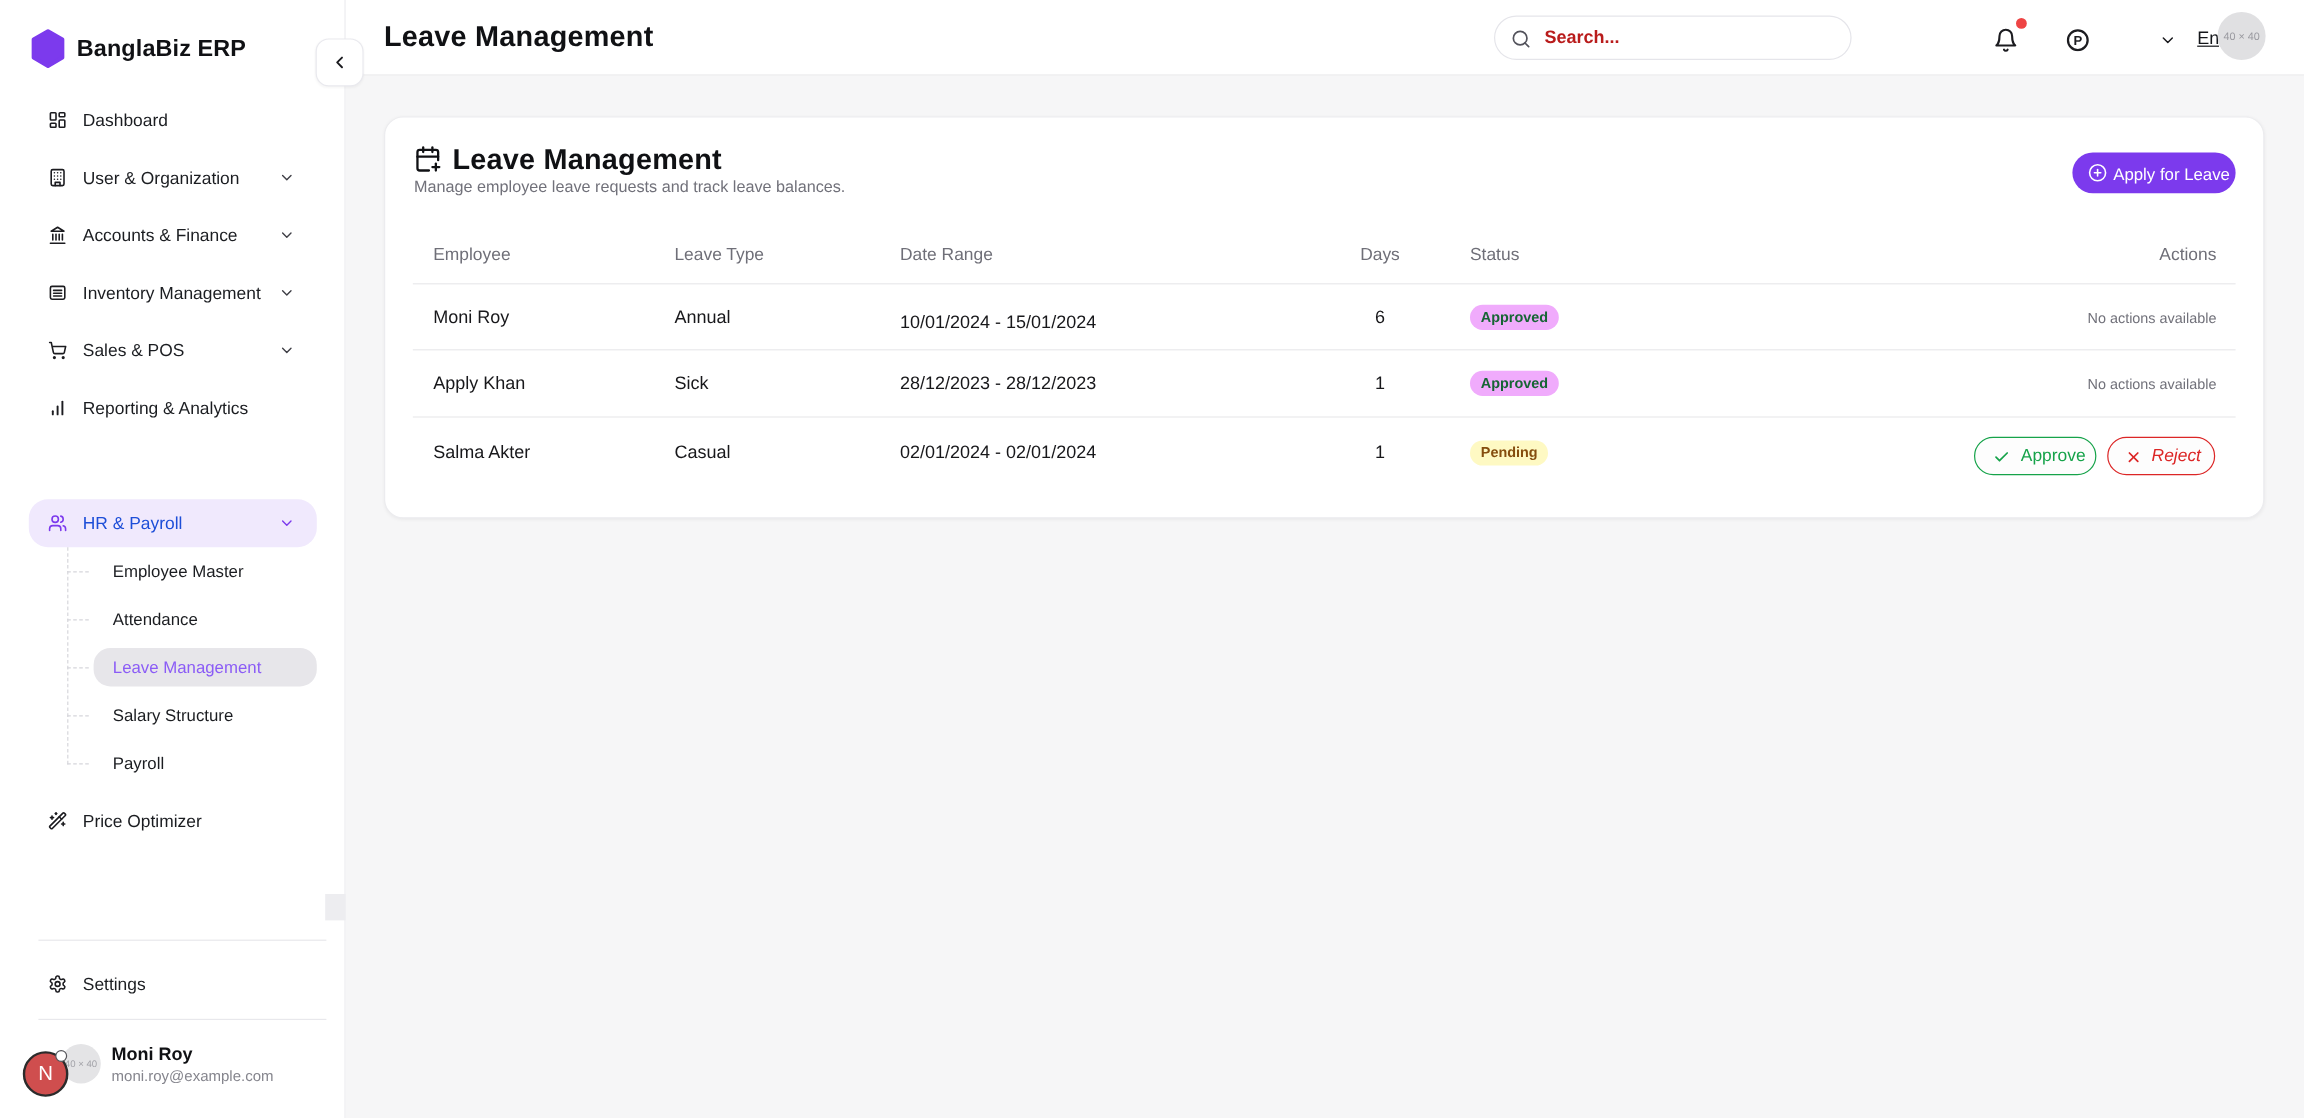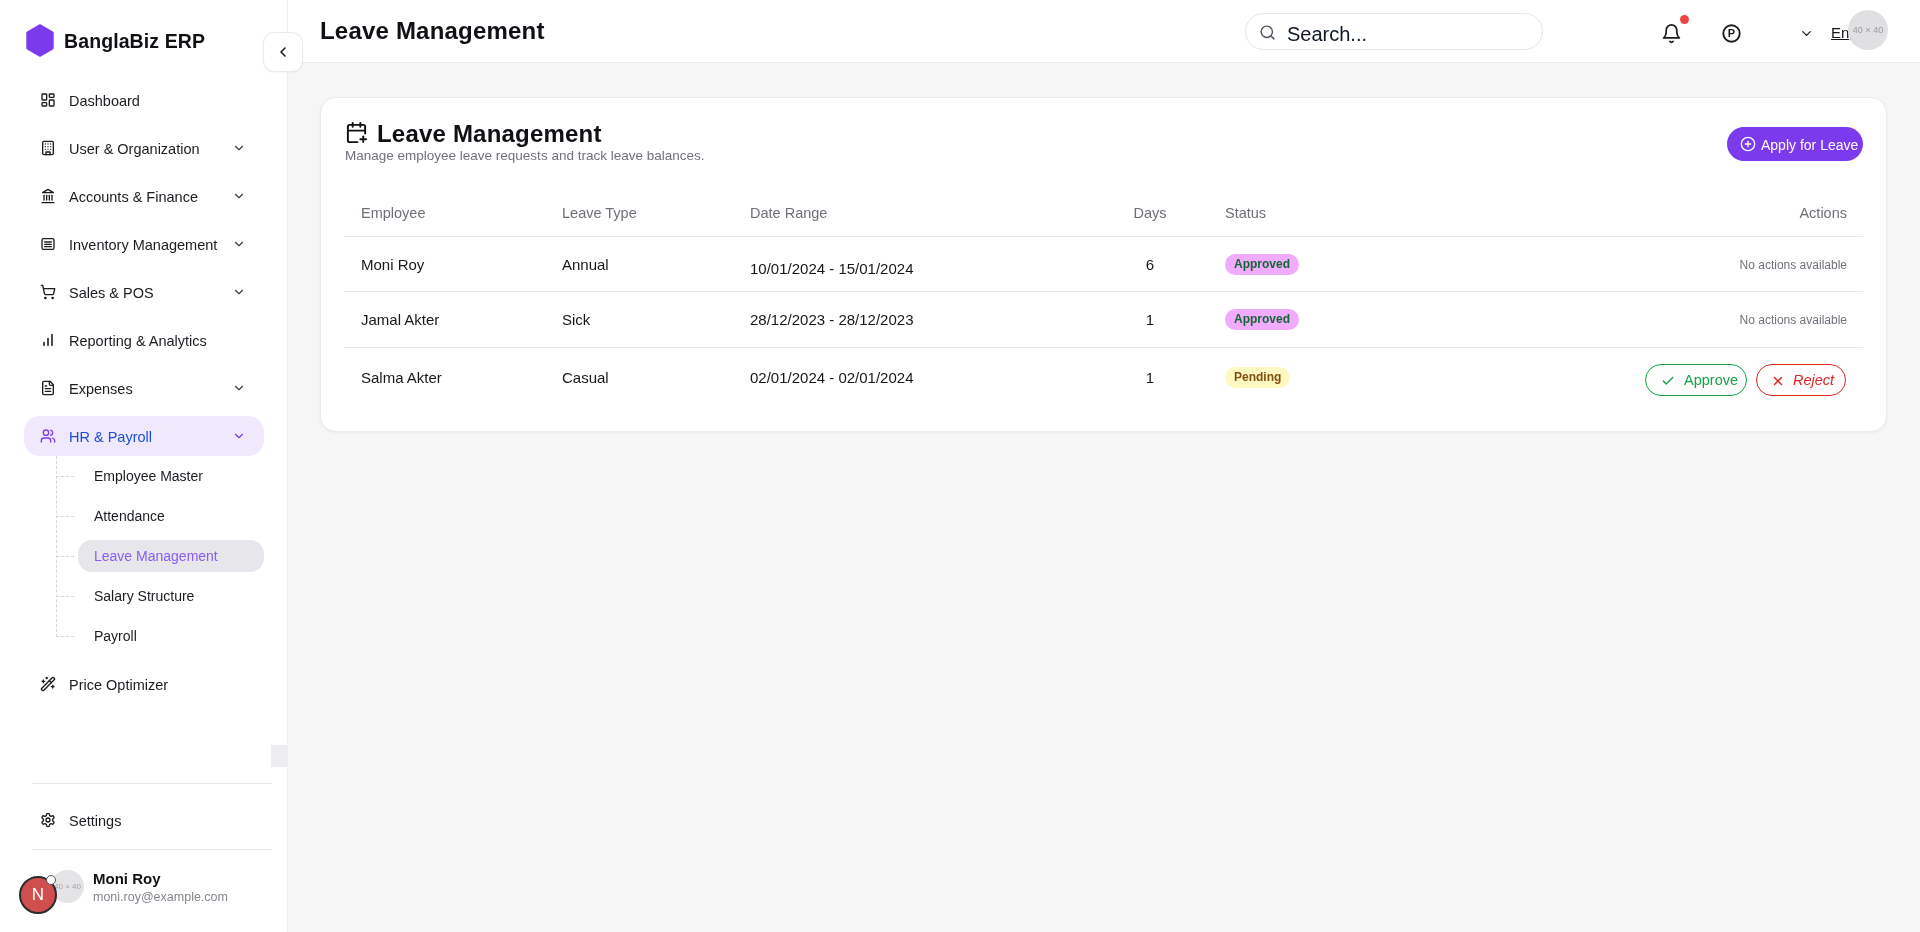--- a/index.html
+++ b/index.html
@@ -38,21 +38,21 @@
   .prof-mail { position:absolute; left:93px; top:890px; font-size:12.5px; color:#85858d; }
 
   
   #collapse-btn { position:absolute; left:263px; top:32px; width:40px; height:40px; background:#fff; border:1px solid #e9e9ee; border-radius:11px; z-index:10; display:flex; align-items:center; justify-content:center; box-shadow:0 1px 2px rgba(0,0,0,.04); }
 
   
   #header { position:absolute; left:288px; top:0; width:1632px; height:63px; background:#fff; border-bottom:1px solid #e9e9ec; }
   .pg-title { position:absolute; left:320px; top:17px; font-size:24px; font-weight:bold; color:#101114; letter-spacing:.2px; }
   .search { position:absolute; left:1245px; top:13px; width:298px; height:37px; background:#fff; border:1px solid #e5e5ea; border-radius:19px; }
   .search svg { position:absolute; left:13px; top:10px; }
-  .search .ph { position:absolute; left:41px; top:9px; font-size:20px; color:#0f172a; }
+  .search .ph { position:absolute; left:41px; top:9px; font-size:15px; color:#b91c1c;font-weight:bold; }
   .bell { position:absolute; left:1661px; top:23px; }
   .bell-dot { position:absolute; left:1680px; top:15px; width:9px; height:9px; border-radius:50%; background:#ee4444; }
   .lang-icon { position:absolute; left:1722px; top:24px; }
   .lang-text { position:absolute; left:1831px; top:24px; font-size:15px; color:#14161a;text-decoration:underline; }
   .lang-chev { position:absolute; left:1799px; top:26px; }
   .avatar40 { position:absolute; left:1848px; top:10px; width:40px; height:40px; border-radius:50%; background:#e0e0e2; color:#9a9aa0; font-size:9px; display:flex; align-items:center; justify-content:center; }
 
   
   #card { position:absolute; left:320px; top:97px; width:1567px; height:335px; background:#fff; border:1px solid #ececef; border-radius:16px; box-shadow:0 1px 3px rgba(0,0,0,.05); }
   .card-ico { position:absolute; left:345px; top:121px; }
@@ -133,21 +133,21 @@
   <div class="tdiv" style="top:291px;"></div>
   <div class="tdiv" style="top:347px;"></div>
 
   <div class="td" style="left:361px; top:256px;">Moni Roy</div>
   <div class="td" style="left:562px; top:256px;">Annual</div>
   <div class="td" style="left:750px; top:260px;">10/01/2024 - 15/01/2024</div>
   <div class="td" style="left:1100px; top:256px; width:100px; text-align:center;">6</div>
   <div class="chip ok" style="left:1225px; top:254px;">Approved</div>
   <div class="noact" style="left:1650px; top:258px; width:197px;">No actions available</div>
 
-  <div class="td" style="left:361px; top:311px;">Jamal Akter</div>
+  <div class="td" style="left:361px; top:311px;">Apply Khan</div>
   <div class="td" style="left:562px; top:311px;">Sick</div>
   <div class="td" style="left:750px; top:311px;">28/12/2023 - 28/12/2023</div>
   <div class="td" style="left:1100px; top:311px; width:100px; text-align:center;">1</div>
   <div class="chip ok" style="left:1225px; top:309px;">Approved</div>
   <div class="noact" style="left:1650px; top:313px; width:197px;">No actions available</div>
 
   <div class="td" style="left:361px; top:369px;">Salma Akter</div>
   <div class="td" style="left:562px; top:369px;">Casual</div>
   <div class="td" style="left:750px; top:369px;">02/01/2024 - 02/01/2024</div>
   <div class="td" style="left:1100px; top:369px; width:100px; text-align:center;">1</div>
@@ -238,33 +238,20 @@
         </svg>
     </div>
     <div class="nav-item" style="top:320px;">
       <svg class="ni" viewBox="0 0 24 24" fill="none" stroke="#1c1c20" stroke-width="2.4" stroke-linecap="round" stroke-linejoin="round">
           <line x1="6" x2="6" y1="20" y2="16"></line>
           <line x1="12" x2="12" y1="20" y2="10"></line>
           <line x1="18" x2="18" y1="20" y2="4"></line>
         </svg>
       <span class="nt">Reporting &amp; Analytics</span>
     </div>
-    <div class="nav-item" style="top:368px;">
-      <svg class="ni" viewBox="0 0 24 24" fill="none" stroke="#1c1c20" stroke-width="2" stroke-linecap="round" stroke-linejoin="round">
-          <path d="M15 2H6a2 2 0 0 0-2 2v16a2 2 0 0 0 2 2h12a2 2 0 0 0 2-2V7Z"></path>
-          <path d="M14 2v4a2 2 0 0 0 2 2h4"></path>
-          <path d="M16 13H8"></path>
-          <path d="M16 17H8"></path>
-          <path d="M10 9H8"></path>
-        </svg>
-      <span class="nt">Expenses</span>
-      <svg class="nc" viewBox="0 0 24 24" fill="none" stroke="#3f3f46" stroke-width="2" stroke-linecap="round" stroke-linejoin="round">
-          <path d="m6 9 6 6 6-6"></path>
-        </svg>
-    </div>
     <div class="nav-item active" style="top:416px;">
       <svg class="ni" viewBox="0 0 24 24" fill="none" stroke="#7c3aed" stroke-width="2" stroke-linecap="round" stroke-linejoin="round">
           <path d="M16 21v-2a4 4 0 0 0-4-4H6a4 4 0 0 0-4 4v2"></path>
           <circle cx="9" cy="7" r="4"></circle>
           <path d="M22 21v-2a4 4 0 0 0-3-3.87"></path>
           <path d="M16 3.13a4 4 0 0 1 0 7.75"></path>
         </svg>
       <span class="nt">HR &amp; Payroll</span>
       <svg class="nc" viewBox="0 0 24 24" fill="none" stroke="#7c3aed" stroke-width="2" stroke-linecap="round" stroke-linejoin="round">
           <path d="m6 9 6 6 6-6"></path>

